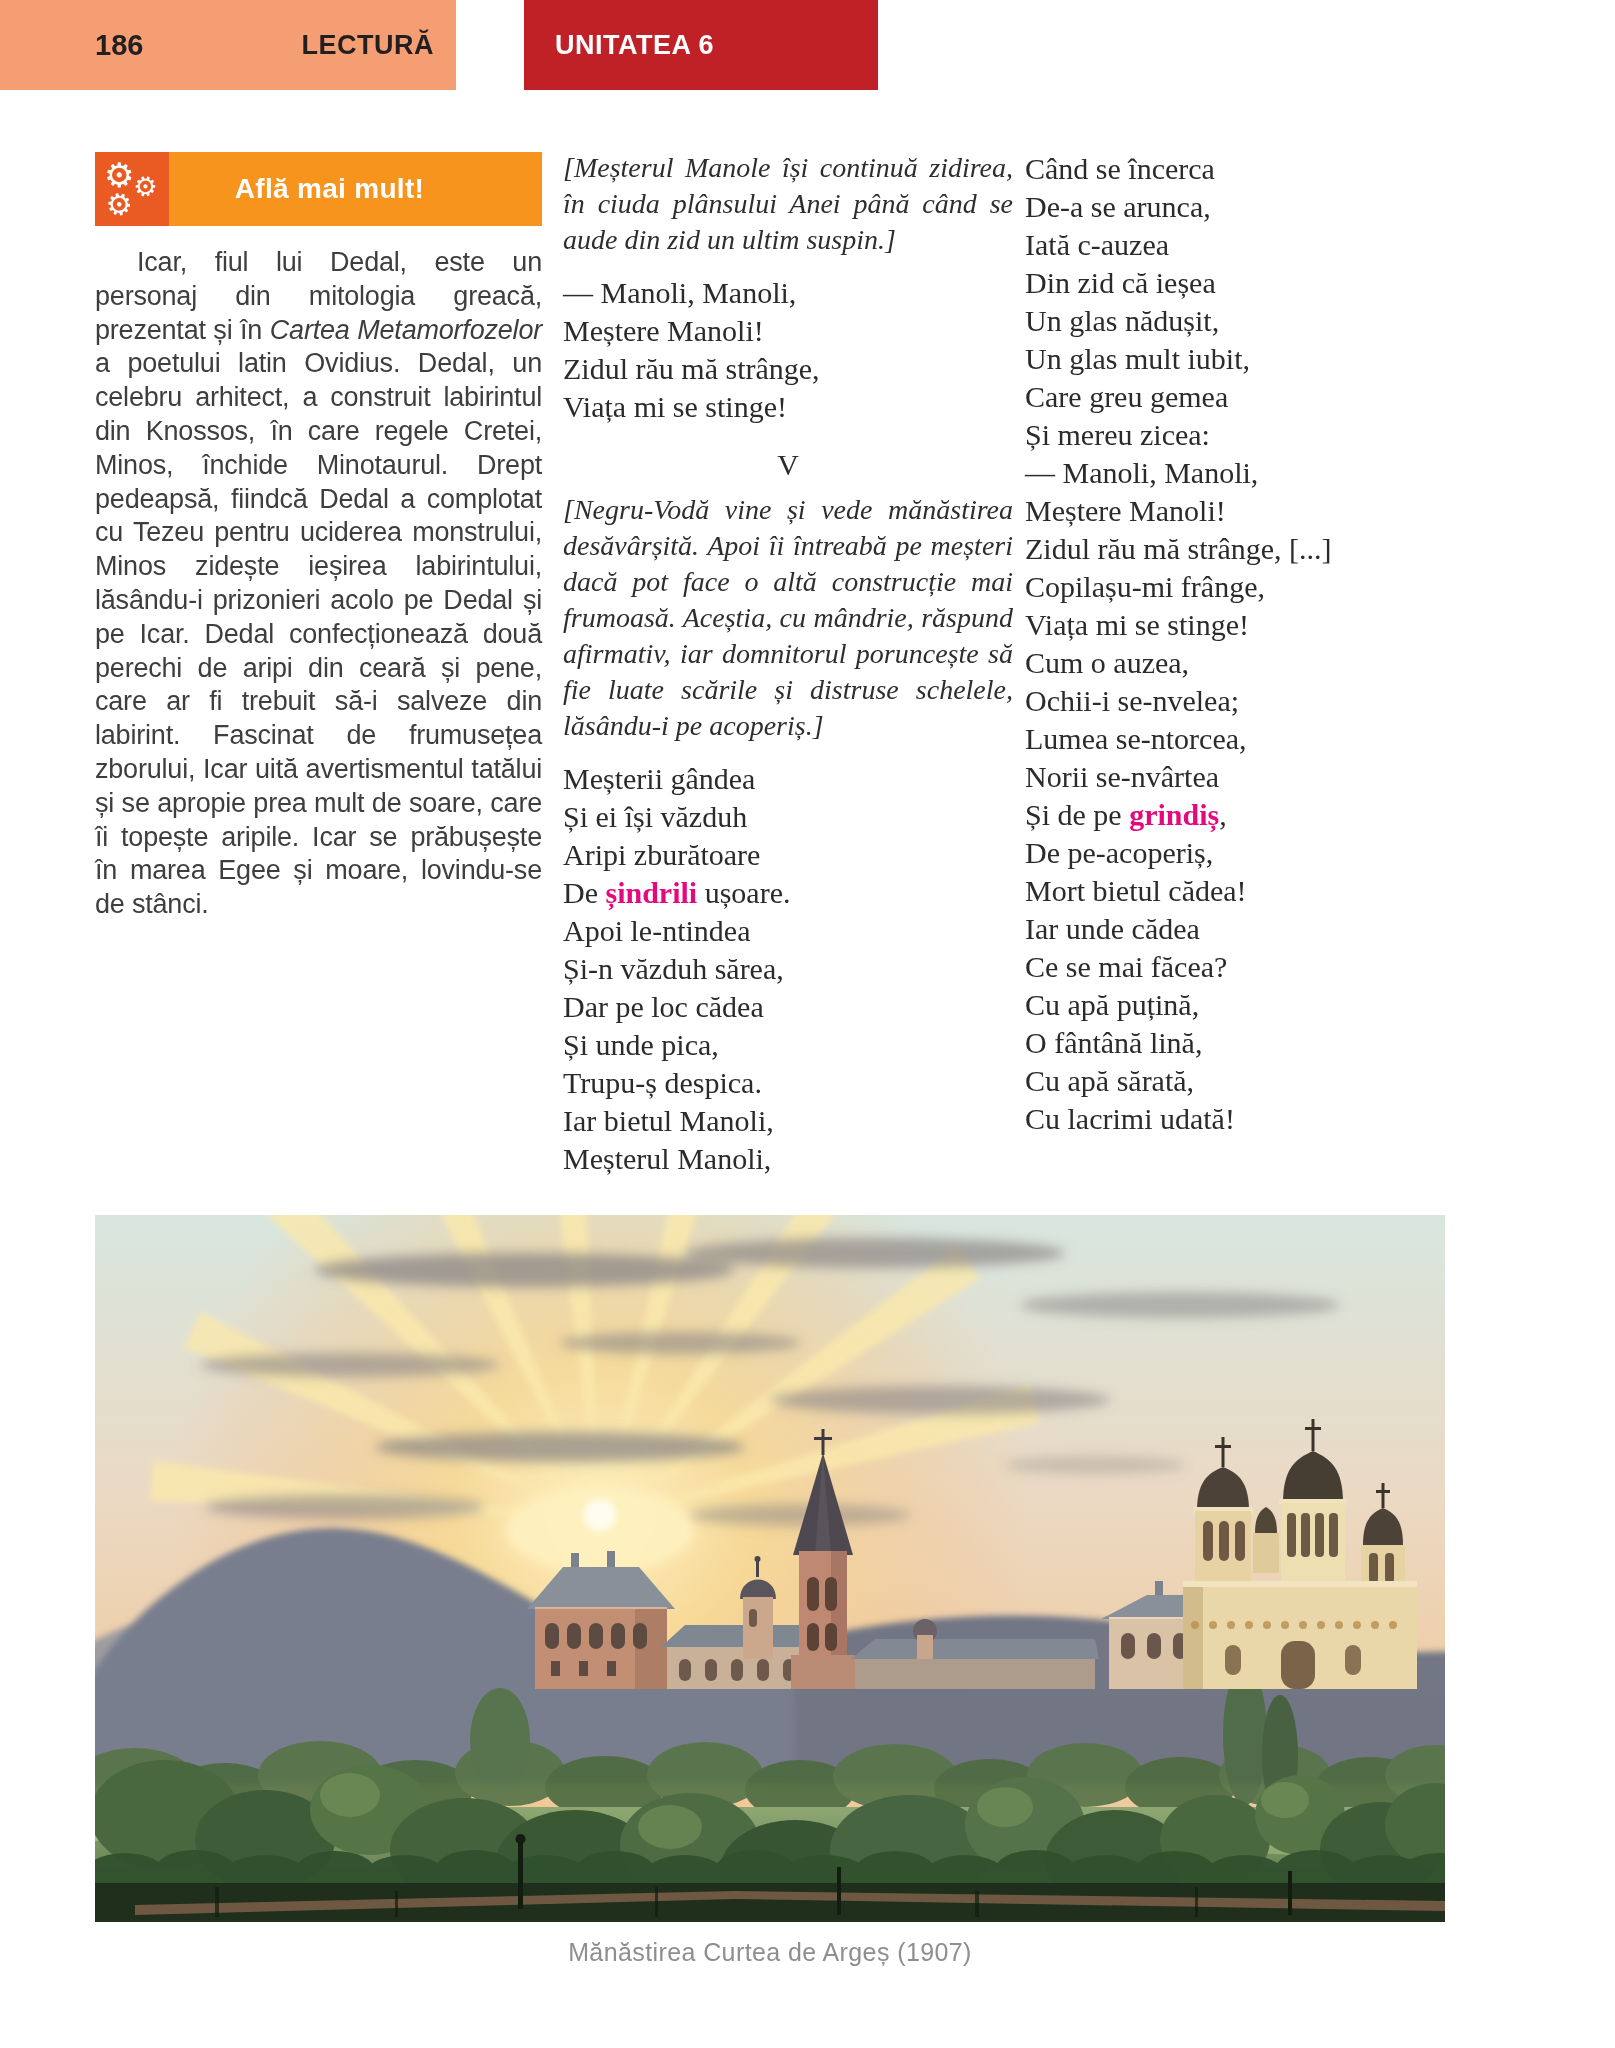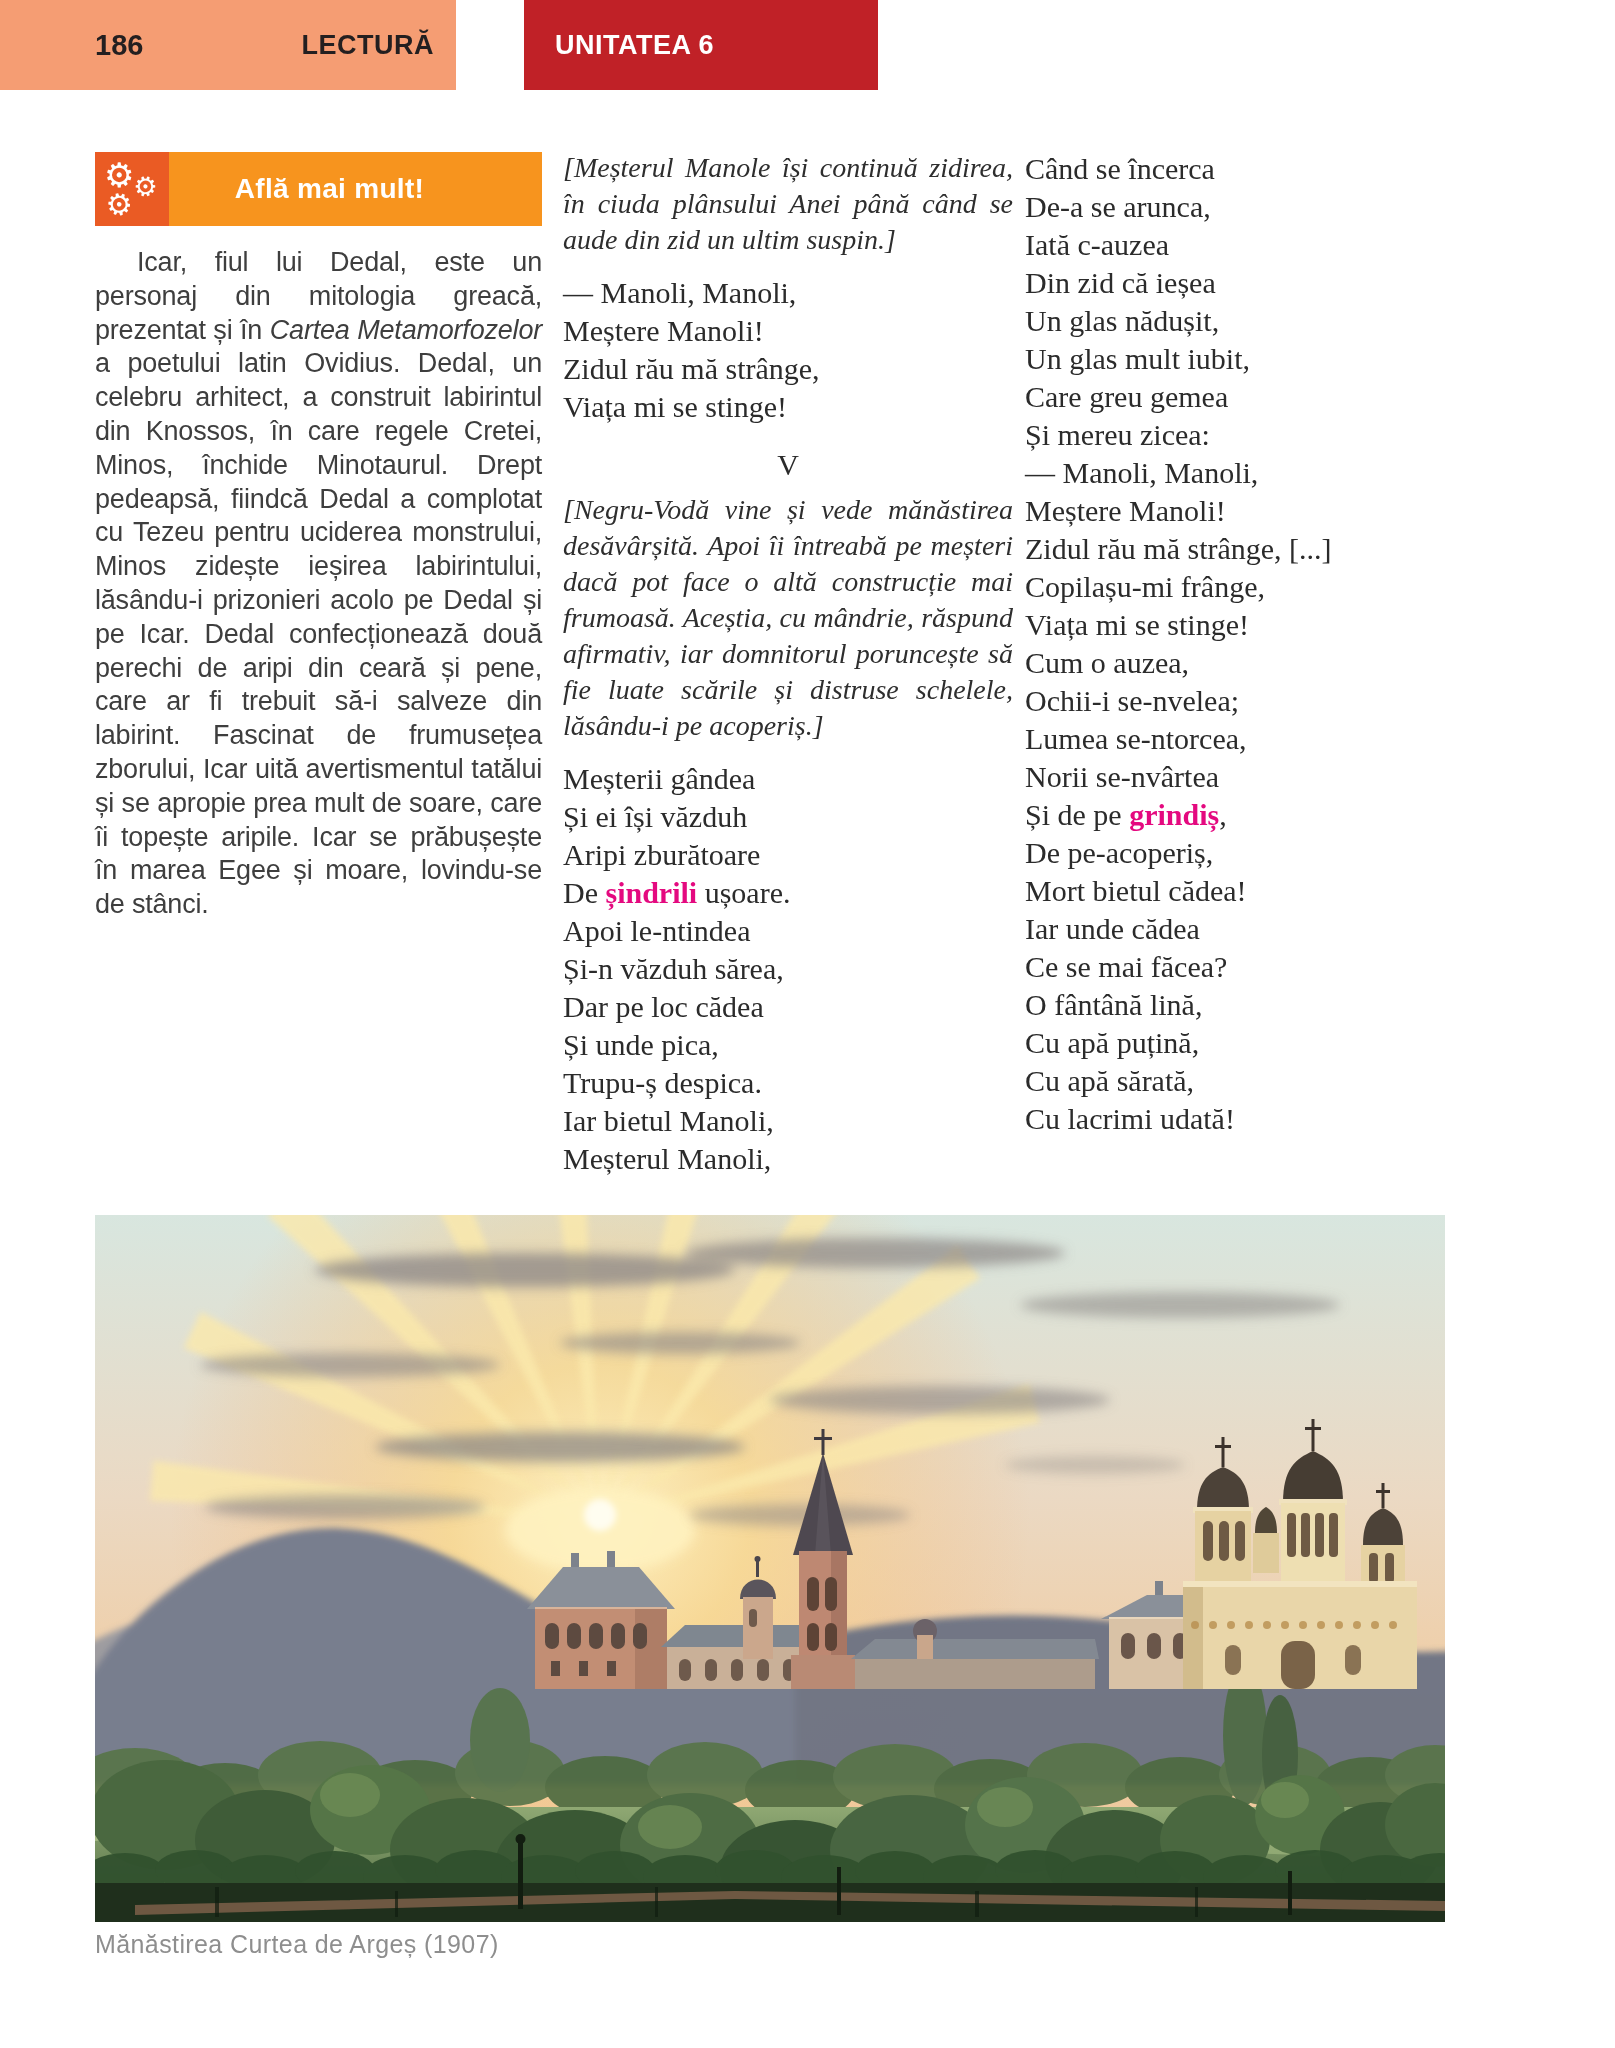--- a/index.html
+++ b/index.html
@@ -64,21 +64,21 @@
   .section-num {
     font-family:"Liberation Serif", serif; font-size:30px; color:#2B2B2B;
     text-align:center; margin:22px 0 10px 0;
   }
   .stanza-gap { margin-top:16px; }
 
   
   .artwork { position:absolute; left:95px; top:1215px; width:1350px; }
   .art-frame { width:1350px; height:707px; overflow:hidden; background:#DCE8E1; }
   figcaption {
-    margin-top:8px; text-align:left; color:#8E8E8E;
+    margin-top:16px; text-align:center; color:#8E8E8E;
     font-size:25px; letter-spacing:.4px; font-family:"Liberation Sans", sans-serif;
   }
 </style>
 </head>
 <body>
 
 <div class="page" style="--salmon: #F59D73; --red: #C02127; --orange: #F7941E; --orange-dark: #EA5B24; --accent: #E4097F;">
 
   <header class="topbar">
     <div class="topbar-salmon">
@@ -146,22 +146,22 @@
         <div class="poem-line"><span>Viața mi se stinge!</span></div>
         <div class="poem-line"><span>Cum o auzea,</span></div>
         <div class="poem-line"><span>Ochii-i se-nvelea;</span></div>
         <div class="poem-line"><span>Lumea se-ntorcea,</span></div>
         <div class="poem-line"><span>Norii se-nvârtea</span></div>
         <div class="poem-line"><span>Și de pe </span><span class="accent">grindiș</span><span>,</span></div>
         <div class="poem-line"><span>De pe-acoperiș,</span></div>
         <div class="poem-line"><span>Mort bietul cădea!</span></div>
         <div class="poem-line"><span>Iar unde cădea</span></div>
         <div class="poem-line"><span>Ce se mai făcea?</span></div>
+        <div class="poem-line"><span>Cu apă puțină,</span></div>
         <div class="poem-line"><span>O fântână lină,</span></div>
-        <div class="poem-line"><span>Cu apă puțină,</span></div>
         <div class="poem-line"><span>Cu apă sărată,</span></div>
         <div class="poem-line"><span>Cu lacrimi udată!</span></div>
       </div>
   </section>
 
   <figure class="artwork">
     <div class="art-frame">
       <svg width="1350" height="707" viewBox="0 0 1350 707" xmlns="http://www.w3.org/2000/svg">
         <defs>
           <linearGradient id="sky" x1="0" y1="0" x2="0" y2="1">

